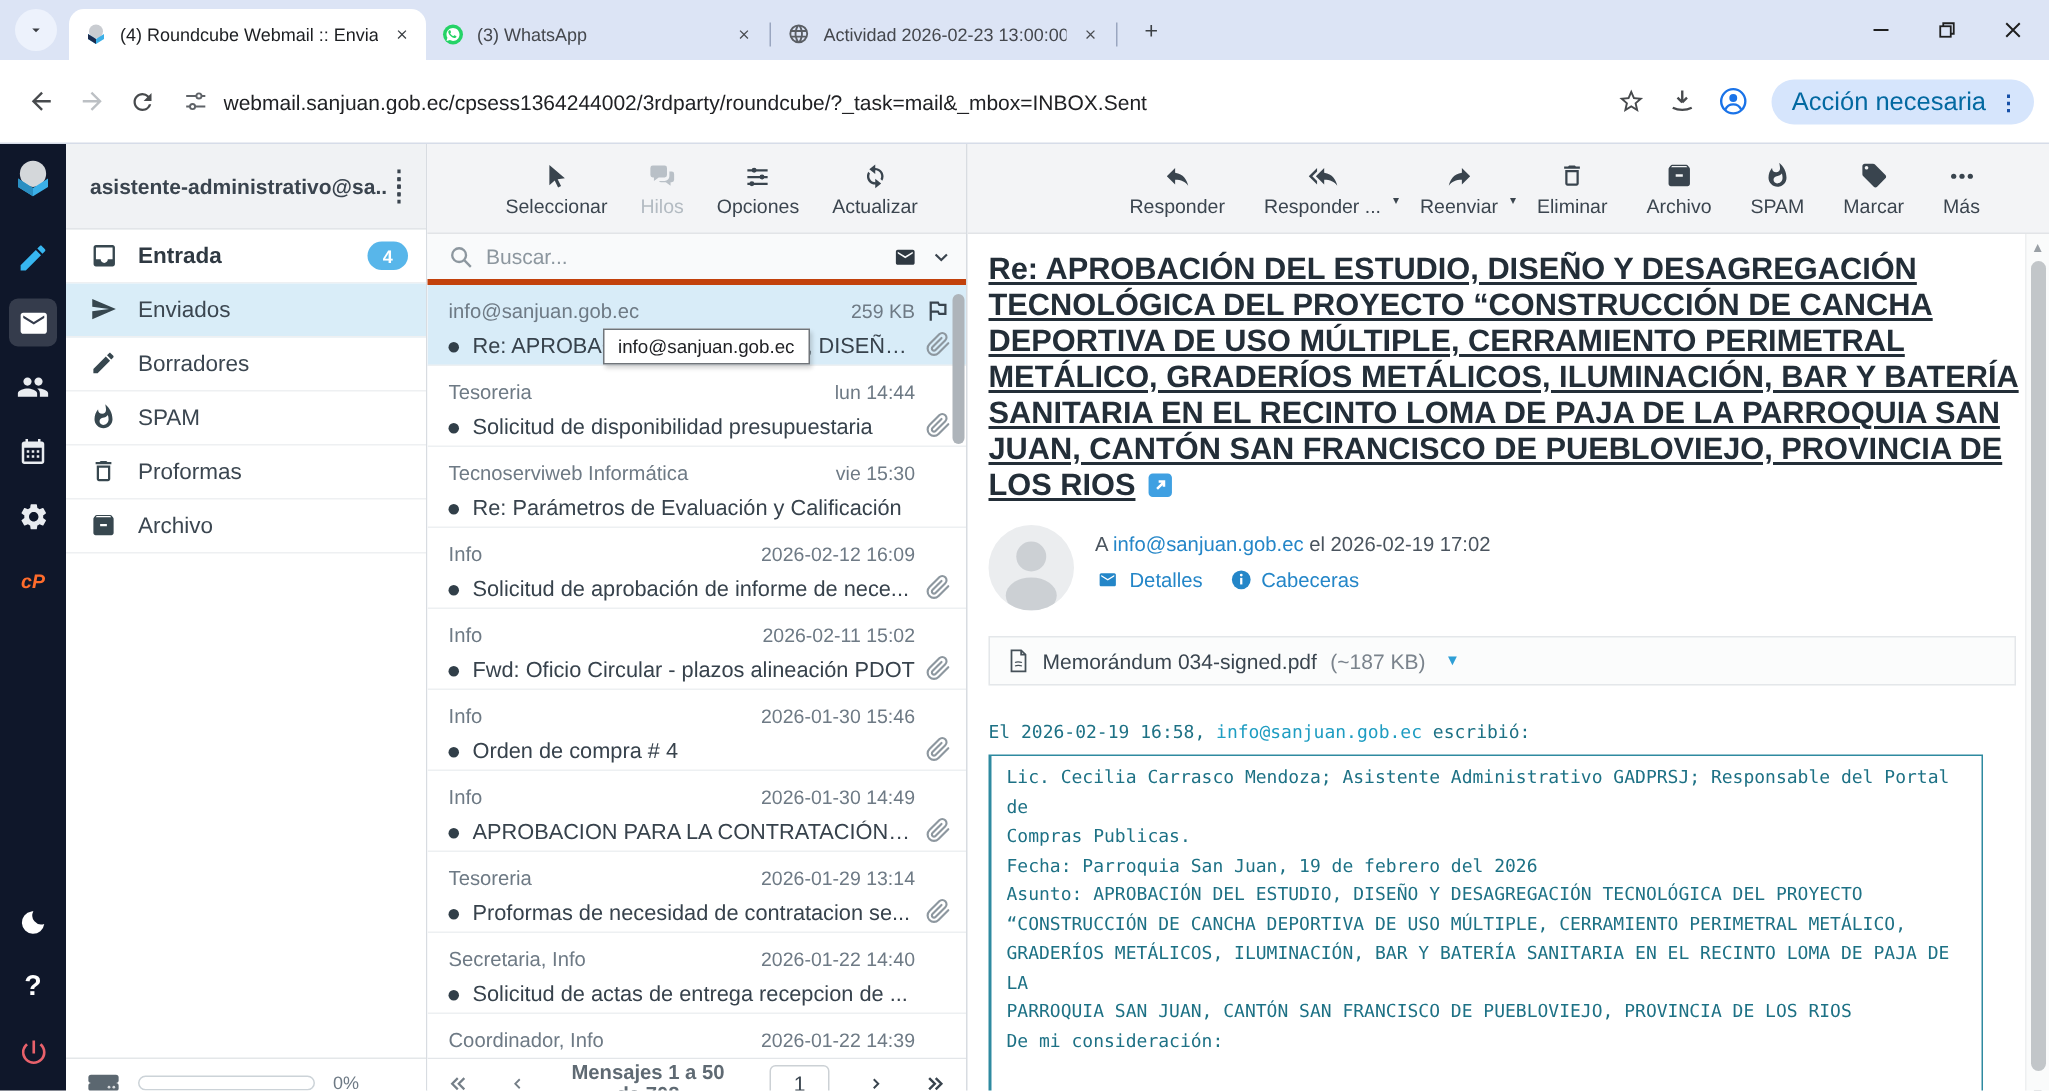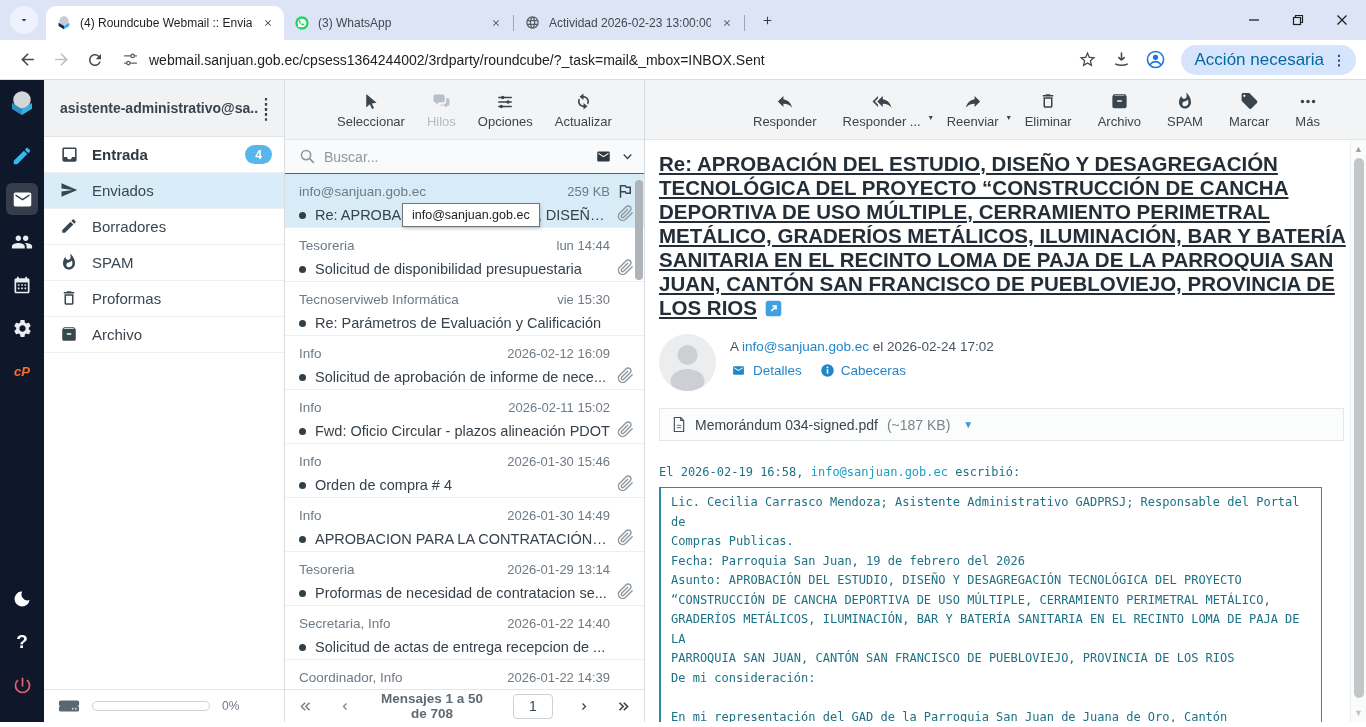--- a/index.html
+++ b/index.html
@@ -12,21 +12,21 @@
   .tab { height:34px; display:flex; align-items:center; padding:0 8px 0 10px; font-size:12px; color:#44474d; position:relative; }
   .tab.active { background:#fff; border-radius:10px 10px 0 0; color:#1c1e21; }
   .tab .favicon { width:16px; height:16px; margin-right:8px; flex:0 0 auto; }
   .tab-title { flex:1; white-space:nowrap; overflow:hidden; }
   .tab-close { width:16px; height:16px; margin-left:8px; display:flex; align-items:center; justify-content:center; color:#4a4d52; flex:0 0 auto; }
   .tab-sep { width:1px; height:16px; background:#9aa6c0; margin:0 1px 9px 1px; align-self:flex-end; }
   .newtab-btn { width:26px; height:26px; margin:0 0 7px 8px; display:flex; align-items:center; justify-content:center; }
   .win-controls { position:absolute; right:8px; top:0; height:40px; display:flex; align-items:center; gap:28px; padding-right:8px; }
   .win-btn { width:16px; height:16px; display:flex; align-items:center; justify-content:center; color:#1f1f1f; }
 
-  .addrbar { height:40px; background:#fff; display:flex; align-items:center; padding:0 10px; border-bottom:1px solid #d6dce8; }
+  .addrbar { height:56px; background:#fff; display:flex; align-items:center; padding:0 10px; border-bottom:1px solid #d6dce8; }
   .nav-ic { width:34px; height:34px; display:flex; align-items:center; justify-content:center; flex:0 0 auto; }
   .url-zone { flex:1; display:flex; align-items:center; height:34px; padding-left:10px; overflow:hidden; }
   .url-text { font-size:14px; color:#202124; white-space:nowrap; overflow:hidden; margin-left:10px; }
   .action-pill { height:30px; background:#d6e5fc; border-radius:15px; display:flex; align-items:center; padding:0 10px 0 14px; margin-left:8px; flex:0 0 auto; }
   .action-pill span.lbl { font-size:17px; color:#0369a1; }
   .pill-dots { font-size:14px; font-weight:bold; color:#1650a8; margin-left:8px; letter-spacing:0; }
 
   
   .app { display:flex; height:642px; }
 
@@ -55,21 +55,21 @@
 
   .listpane { width:360px; border-right:1px solid #d8dce1; display:flex; flex-direction:column; position:relative; flex:0 0 auto; background:#fff; }
   .toolbar { height:60px; background:#f3f4f6; border-bottom:1px solid #e2e4e7; display:flex; align-items:center; flex:0 0 auto; }
   .tb-btn { display:flex; flex-direction:column; align-items:center; gap:3px; padding:0 8px; position:relative; }
   .tb-btn .tb-ic { height:20px; display:flex; align-items:flex-end; }
   .tb-btn .tb-label { font-size:13px; color:#3b454f; white-space:nowrap; }
   .tb-btn.disabled .tb-label { color:#b3bbc2; }
   .tb-caret { position:absolute; right:-4px; top:22px; font-size:8px; color:#3b454f; }
   .list-toolbar { padding-left:44px; gap:6px; }
 
-  .search-row { height:34px; background:#f9fafb; border-bottom:1px solid #c2410c; display:flex; align-items:center; padding:0 10px 0 14px; gap:8px; flex:0 0 auto; }
+  .search-row { height:34px; background:#f9fafb; border-bottom:4px solid #c2410c; display:flex; align-items:center; padding:0 10px 0 14px; gap:8px; flex:0 0 auto; }
   .search-input { flex:1; border:none; outline:none; background:transparent; font-size:14px; color:#3b454f; font-family:"Liberation Sans",sans-serif; }
   .search-input::placeholder { color:#8d979f; }
 
   .msg-list { flex:1; overflow:hidden; position:relative; }
   .msg-row { height:54px; padding:7px 10px 0 14px; border-bottom:1px solid #edf0f2; background:#fff; }
   .msg-row.selected { background:#d8ecf8; }
   .msg-l1 { display:flex; align-items:center; height:20px; }
   .msg-from { flex:1; font-size:13.5px; color:#6e7a85; white-space:nowrap; overflow:hidden; }
   .msg-meta { font-size:13px; color:#6e7a85; white-space:nowrap; margin-left:8px; }
   .msg-ic1 { width:24px; height:18px; display:flex; justify-content:flex-end; }
@@ -686,21 +686,21 @@
               </svg></span></h1>
 
         <div class="sender-row">
           <div class="avatar">
             <svg width="57" height="57" viewBox="0 0 57 57">
                 <circle cx="28.5" cy="21" r="10" fill="#ccd0d4"></circle>
                 <ellipse cx="28.5" cy="47" rx="17" ry="12" fill="#ccd0d4"></ellipse>
               </svg>
           </div>
           <div class="sender-info">
-            <div class="sender-line1"><span>A </span><a>info@sanjuan.gob.ec</a><span> el 2026-02-24 17:02</span></div>
+            <div class="sender-line1"><span>A </span><a>info@sanjuan.gob.ec</a><span> el 2026-02-19 17:02</span></div>
             <div class="sender-links">
               <span class="hdr-link">
                 <svg width="17" height="13" viewBox="0 0 24 24">
                     <path d="M20 4H4c-1.1 0-1.99.9-1.99 2L2 18c0 1.1.9 2 2 2h16c1.1 0 2-.9 2-2V6c0-1.1-.9-2-2-2zm0 4l-8 5-8-5V6l8 5 8-5v2z" fill="#2486c8"></path>
                   </svg>
                 <span>Detalles</span>
               </span>
               <span class="hdr-link">
                 <svg width="15" height="15" viewBox="0 0 24 24">
                     <circle cx="12" cy="12" r="10" fill="#2486c8"></circle>

